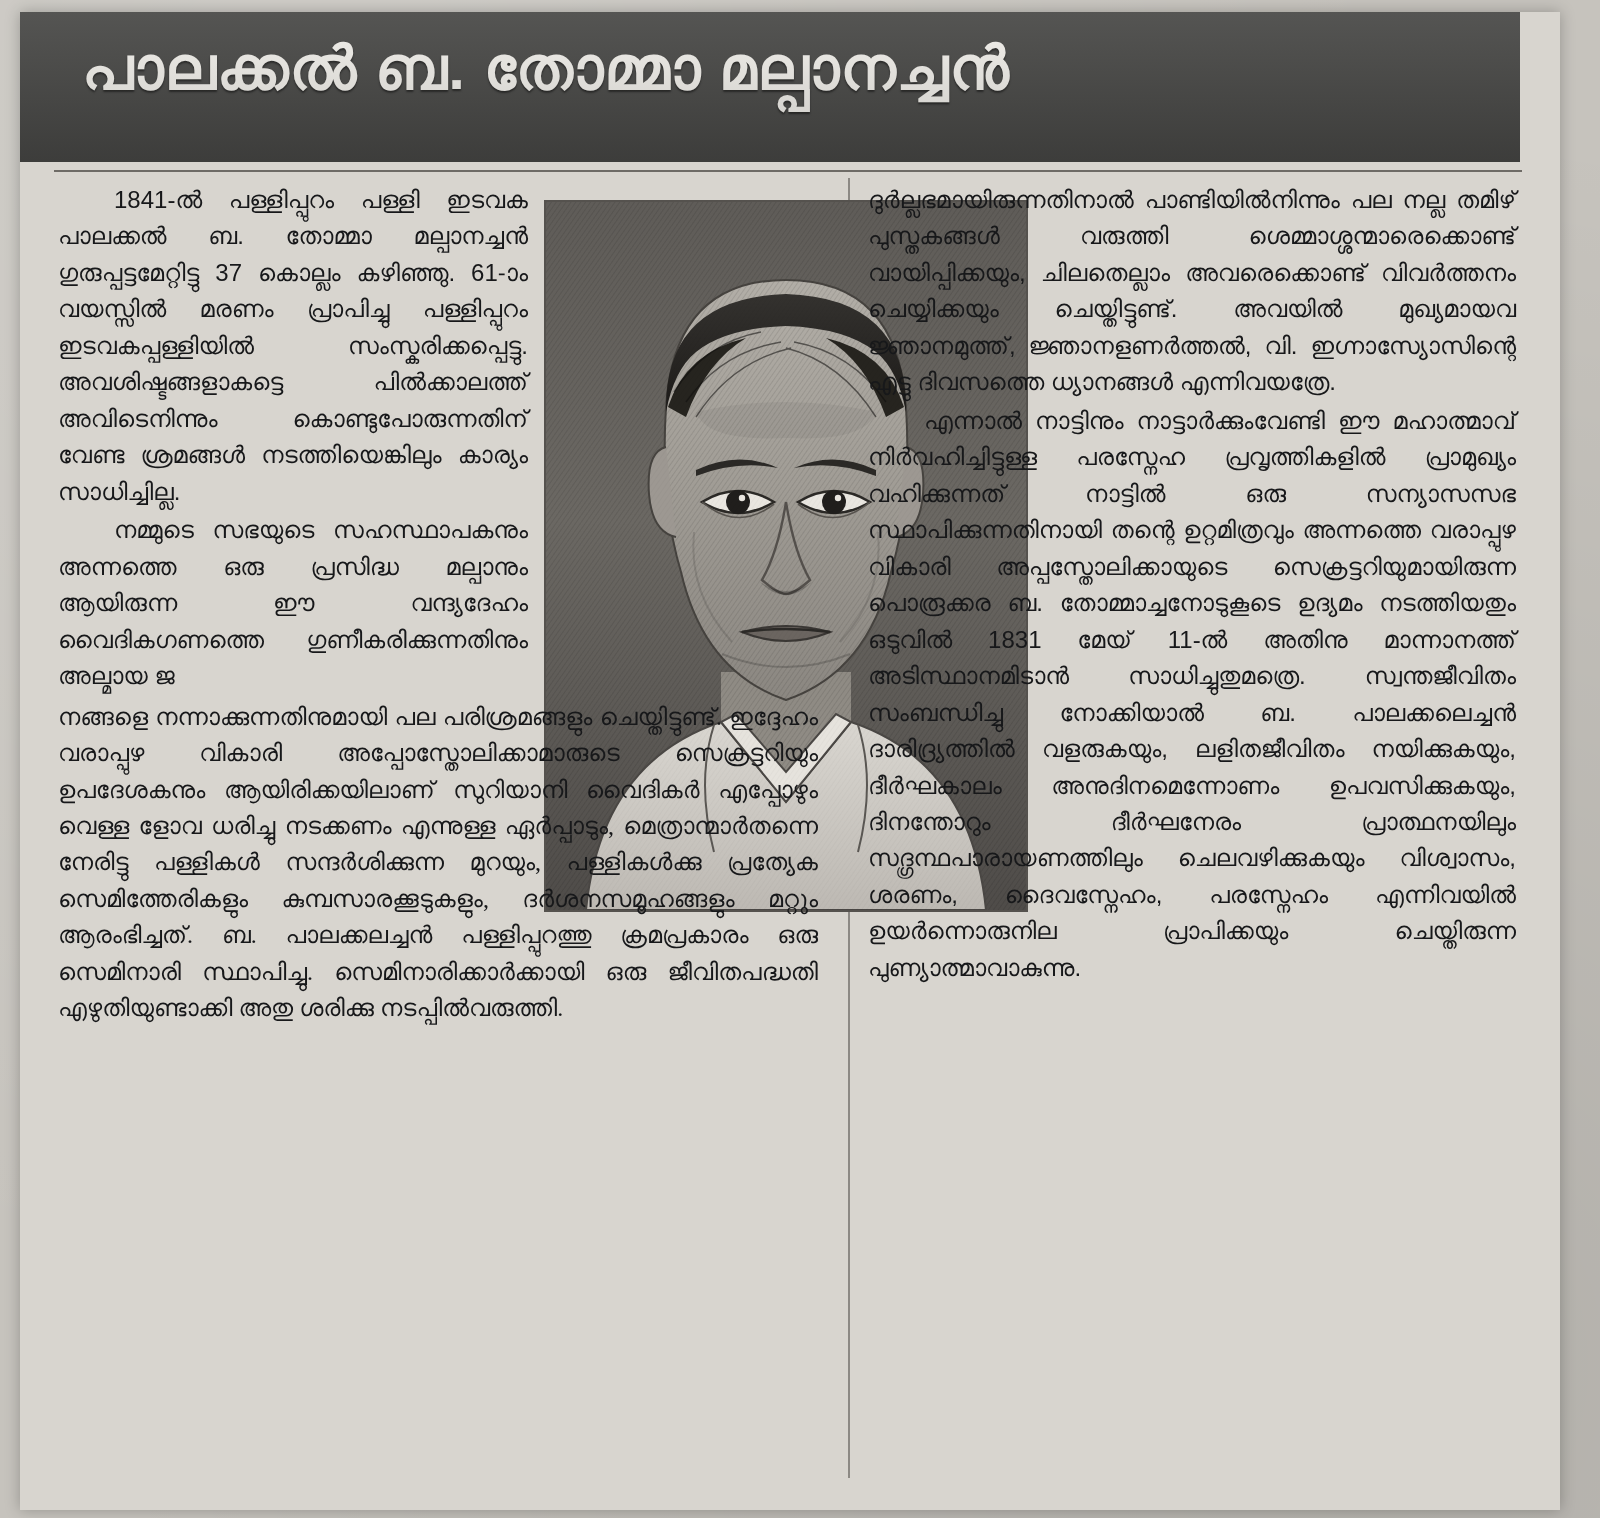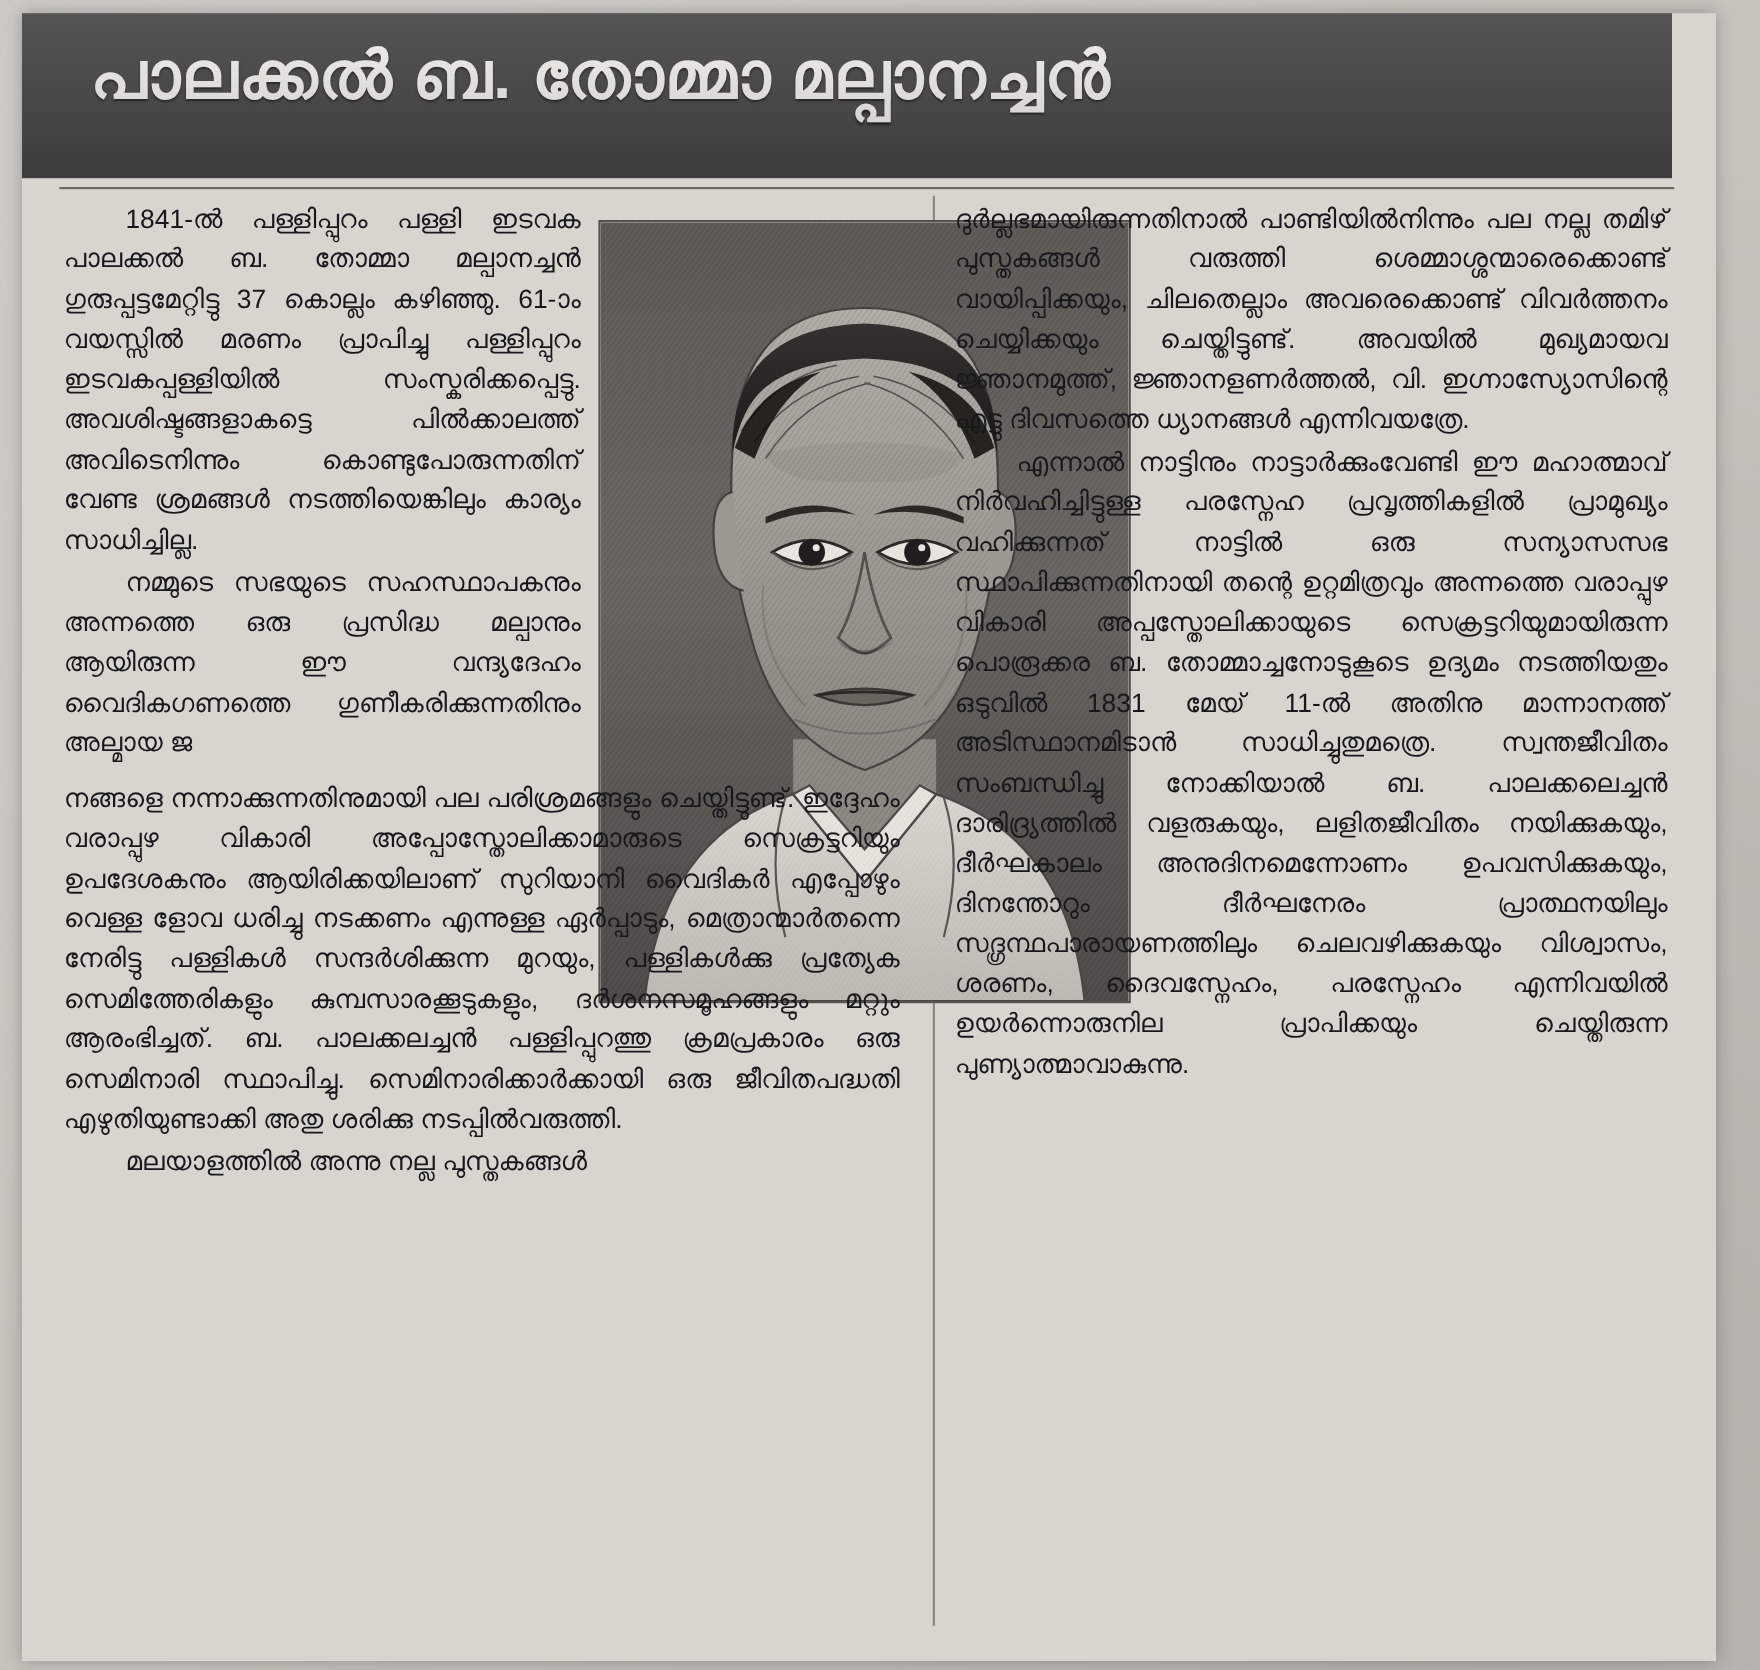--- a/index.html
+++ b/index.html
@@ -127,21 +127,22 @@
     background: #cfccc6;
     border: 2px solid #55524e;
     overflow: hidden;
   }
   #portrait svg { display: block; width: 100%; height: 100%; }
   #left-top {
     width: 470px;
   }
   #left-bottom {
     width: 760px;
-    margin-top: 14px;
+    margin-top: 4px;
+    font-family: Liberation Serif, serif;
   }
   #right-top {
     width: 648px;
   }
 </style>
 </head>
 <body>
 
 <div id="page">
 
@@ -255,21 +256,20 @@
         </svg>
       </div>
 
       <div class="col" id="col-left">
         <div id="left-top">
           <p class="para">1841-ൽ പള്ളിപ്പുറം പള്ളി ഇടവക പാലക്കൽ ബ. തോമ്മാ മല്പാനച്ചൻ ഗുരുപ്പട്ടമേറ്റിട്ടു 37 കൊല്ലം കഴിഞ്ഞു. 61-ാം വയസ്സിൽ മരണം പ്രാപിച്ചു പള്ളിപ്പുറം ഇടവകപ്പള്ളിയിൽ സംസ്കരിക്കപ്പെട്ടു. അവശിഷ്ടങ്ങളാകട്ടെ പിൽക്കാലത്ത് അവിടെനിന്നും കൊണ്ടുപോരുന്നതിന് വേണ്ട ശ്രമങ്ങൾ നടത്തിയെങ്കിലും കാര്യം സാധിച്ചില്ല.</p>
           <p class="para">നമ്മുടെ സഭയുടെ സഹസ്ഥാപകനും അന്നത്തെ ഒരു പ്രസിദ്ധ മല്പാനും ആയിരുന്ന ഈ വന്ദ്യദേഹം വൈദികഗണത്തെ ഗുണീകരിക്കുന്നതിനും അല്മായ ജ</p>
         </div>
         <div id="left-bottom">
           <p class="para no-indent">നങ്ങളെ നന്നാക്കുന്നതിനുമായി പല പരിശ്രമങ്ങളും ചെയ്തിട്ടുണ്ട്. ഇദ്ദേഹം വരാപ്പുഴ വികാരി അപ്പോസ്തോലിക്കാമാരുടെ സെക്രട്ടറിയും ഉപദേശകനും ആയിരിക്കയിലാണ് സുറിയാനി വൈദികർ എപ്പോഴും വെള്ള ളോവ ധരിച്ചു നടക്കണം എന്നുള്ള ഏർപ്പാടും, മെത്രാന്മാർതന്നെ നേരിട്ടു പള്ളികൾ സന്ദർശിക്കുന്ന മുറയും, പള്ളികൾക്കു പ്രത്യേക സെമിത്തേരികളും കുമ്പസാരക്കൂടുകളും, ദർശനസമൂഹങ്ങളും മറ്റും ആരംഭിച്ചത്. ബ. പാലക്കലച്ചൻ പള്ളിപ്പുറത്തു ക്രമപ്രകാരം ഒരു സെമിനാരി സ്ഥാപിച്ചു. സെമിനാരിക്കാർക്കായി ഒരു ജീവിതപദ്ധതി എഴുതിയുണ്ടാക്കി അതു ശരിക്കു നടപ്പിൽവരുത്തി.</p>
-          <p class="para">മലയാളത്തിൽ അന്നു നല്ല പുസ്തകങ്ങൾ</p>
         </div>
       </div>
 
       <div class="col" id="col-right">
         <div id="right-top">
           <p class="para no-indent">ദുർല്ലഭമായിരുന്നതിനാൽ പാണ്ടിയിൽനിന്നും പല നല്ല തമിഴ് പുസ്തകങ്ങൾ വരുത്തി ശെമ്മാശ്ശന്മാരെക്കൊണ്ട് വായിപ്പിക്കയും, ചിലതെല്ലാം അവരെക്കൊണ്ട് വിവർത്തനം ചെയ്യിക്കയും ചെയ്തിട്ടുണ്ട്. അവയിൽ മുഖ്യമായവ ജ്ഞാനമുത്ത്, ജ്ഞാനളണർത്തൽ, വി. ഇഗ്നാസ്യോസിന്റെ എട്ടു ദിവസത്തെ ധ്യാനങ്ങൾ എന്നിവയത്രേ.</p>
           <p class="para">എന്നാൽ നാട്ടിനും നാട്ടാർക്കുംവേണ്ടി ഈ മഹാത്മാവ് നിർവഹിച്ചിട്ടുള്ള പരസ്നേഹ പ്രവൃത്തികളിൽ പ്രാമുഖ്യം വഹിക്കുന്നത് നാട്ടിൽ ഒരു സന്യാസസഭ സ്ഥാപിക്കുന്നതിനായി തന്റെ ഉറ്റമിത്രവും അന്നത്തെ വരാപ്പുഴ വികാരി അപ്പസ്തോലിക്കായുടെ സെക്രട്ടറിയുമായിരുന്ന പൊരൂക്കര ബ. തോമ്മാച്ചനോടുകൂടെ ഉദ്യമം നടത്തിയതും ഒടുവിൽ 1831 മേയ് 11-ൽ അതിനു മാന്നാനത്ത് അടിസ്ഥാനമിടാൻ സാധിച്ചുതുമത്രെ. സ്വന്തജീവിതം സംബന്ധിച്ചു നോക്കിയാൽ ബ. പാലക്കലെച്ചൻ ദാരിദ്ര്യത്തിൽ വളരുകയും, ലളിതജീവിതം നയിക്കുകയും, ദീർഘകാലം അനുദിനമെന്നോണം ഉപവസിക്കുകയും, ദിനന്തോറും ദീർഘനേരം പ്രാത്ഥനയിലും സദ്ഗ്രന്ഥപാരായണത്തിലും ചെലവഴിക്കുകയും വിശ്വാസം, ശരണം, ദൈവസ്നേഹം, പരസ്നേഹം എന്നിവയിൽ ഉയർന്നൊരുനില പ്രാപിക്കയും ചെയ്തിരുന്ന പുണ്യാത്മാവാകുന്നു.</p>
         </div>
       </div>
 

